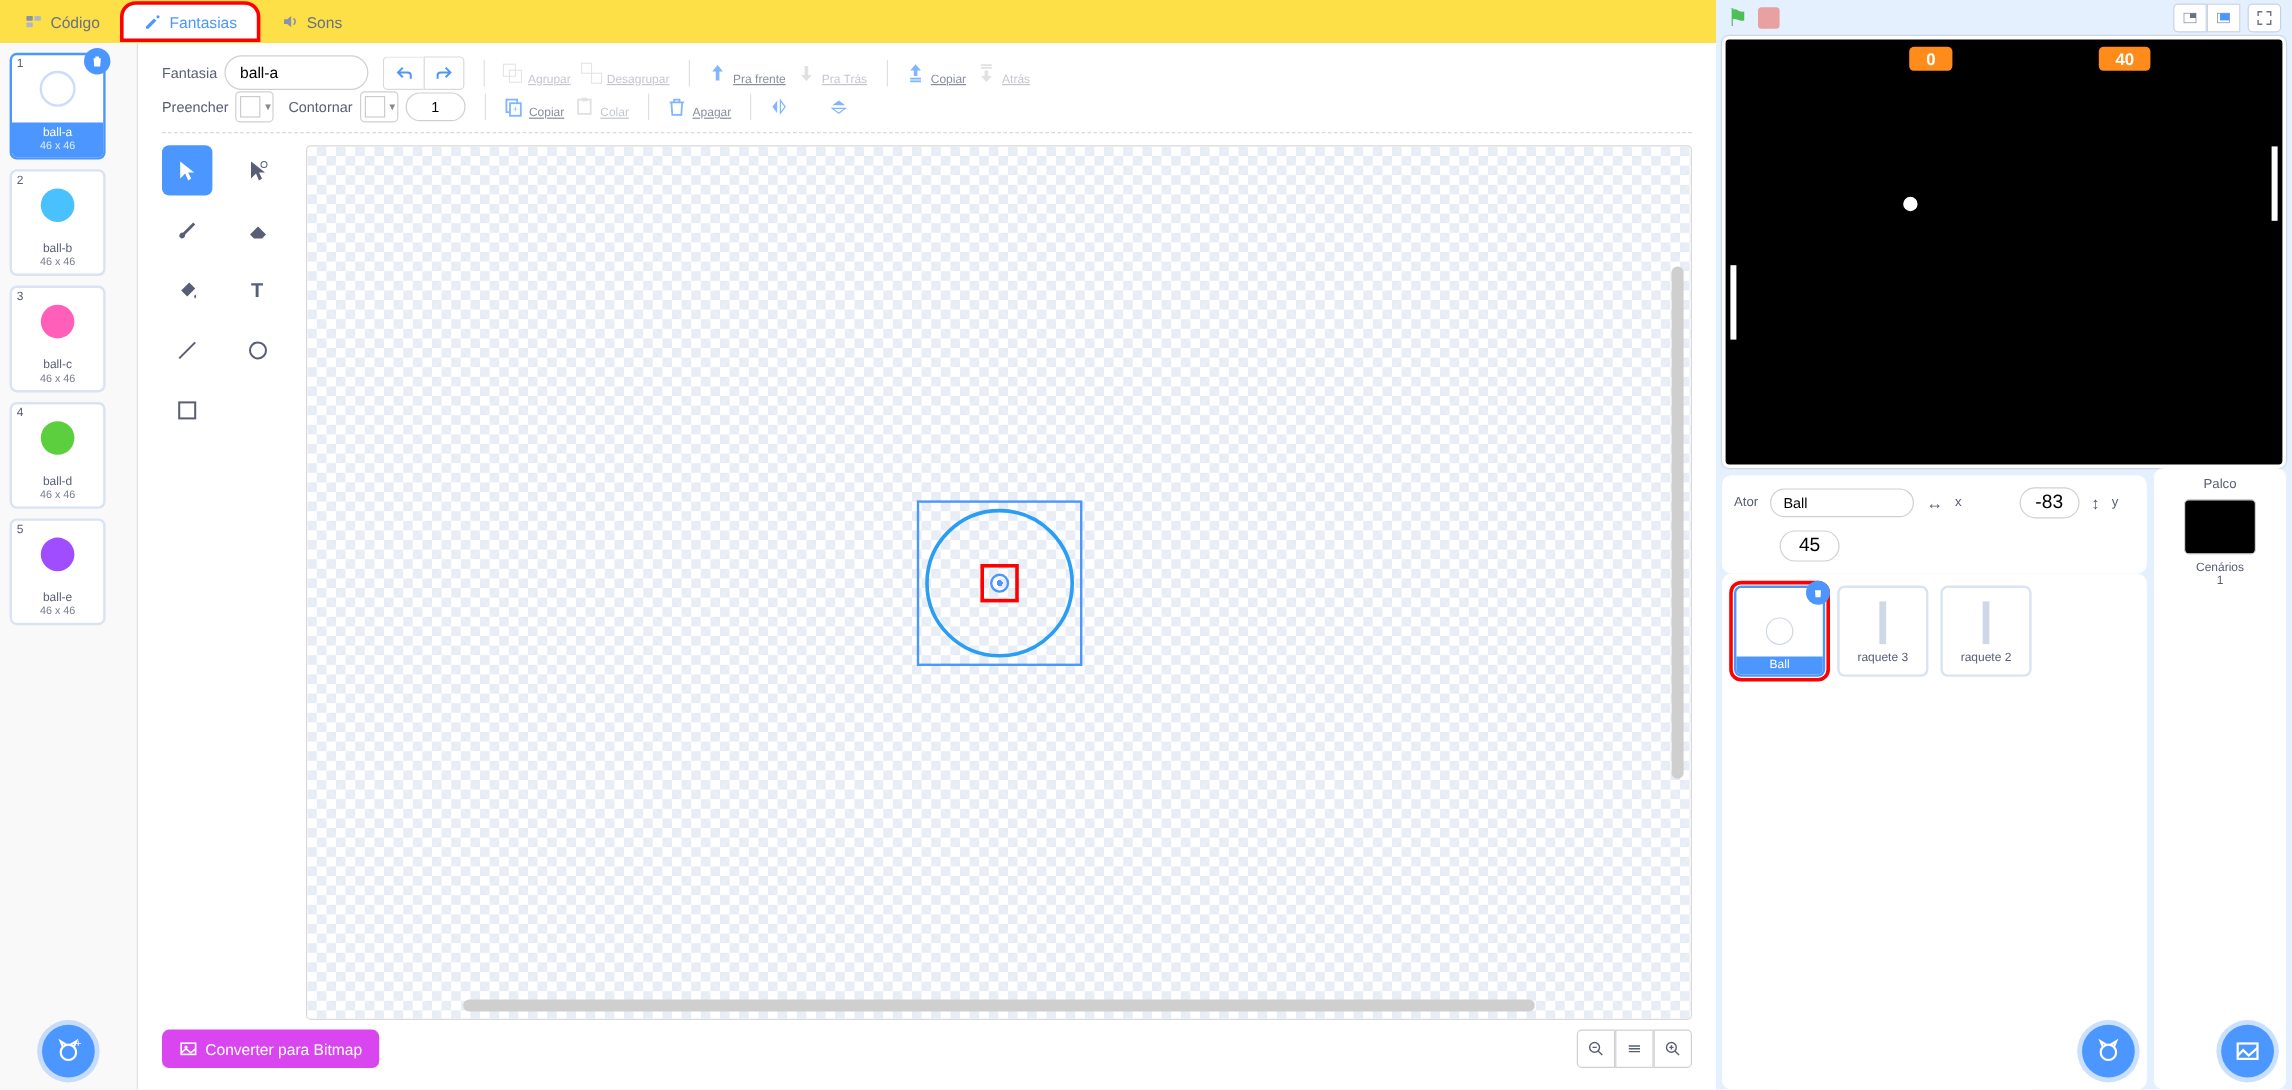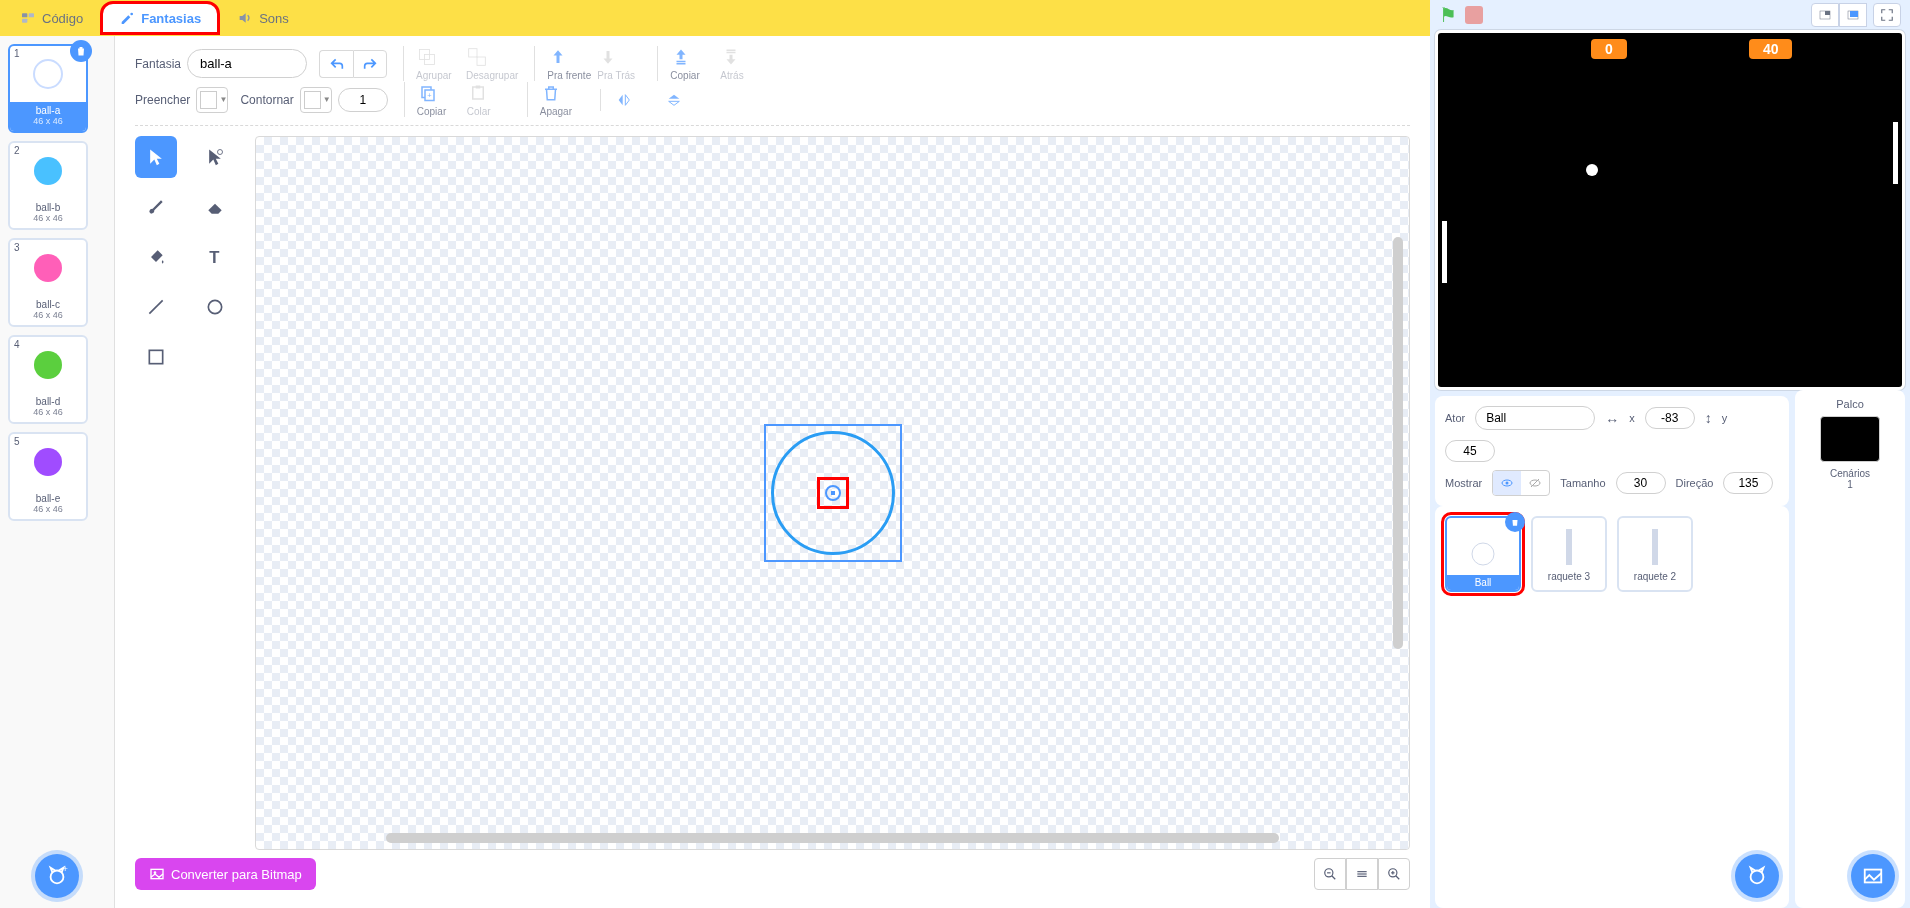--- a/index.html
+++ b/index.html
@@ -6,21 +6,21 @@
     body { background: #e5f0ff; width: 1910px; height: 908px; overflow: hidden; font-size: 12px; color: #575e75; }
     
     .main-container { display: flex; height: 100%; }
     .left-side { flex: 1; display: flex; flex-direction: column; }
     .right-side { width: 480px; display: flex; flex-direction: column; padding: 0 5px; }
     
     
     .tabs-row { display: flex; align-items: center; height: 36px; padding-left: 2px; background: #fde047; }
     .tab { display: flex; align-items: center; gap: 6px; padding: 0 18px; height: 32px; border-radius: 12px 12px 0 0; cursor: pointer; font-size: 13px; color: #6a7282; }
     .tab.active { background: #fff; color: #4c97ff; }
-    .tab.highlight-border { outline: 3px solid #ff0000; outline-offset: -2px; font-weight: bold; }
+    .tab.highlight-border { outline: 3px solid #ff0000; outline-offset: -2px; }
     .tab .icon { width: 16px; height: 16px; }
     
     
     .editor-area { flex: 1; display: flex; background: #fff; border-top-left-radius: 0; }
     
     
     .costume-list { width: 115px; background: #f9f9f9; border-right: 1px solid #e0e0e0; padding: 8px; position: relative; }
     .costume-item { position: relative; width: 80px; margin-bottom: 8px; border: 2px solid #d9e3f2; border-radius: 6px; background: #fff; cursor: pointer; }
     .costume-item.selected { border-color: #4c97ff; }
     .costume-item .num { position: absolute; top: 2px; left: 4px; font-size: 10px; color: #575e75; }
@@ -37,21 +37,21 @@
     .paint-header { display: flex; flex-direction: column; gap: 1px; padding-bottom: 8px; border-bottom: 1px dashed #d9d9d9; }
     .header-row { display: flex; align-items: center; gap: 12px; }
     .header-group { display: flex; align-items: center; gap: 6px; }
     .header-group.divider { border-left: 1px solid #e0e0e0; padding-left: 12px; margin-left: 4px; }
     .label { font-size: 12px; color: #575e75; }
     .text-input { border: 1px solid #d0d0d0; border-radius: 16px; padding: 6px 12px; font-size: 13px; width: 120px; background: #fff; }
     .icon-btn { width: 34px; height: 28px; border: 1px solid #d9d9d9; border-radius: 4px; background: #fff; display: flex; align-items: center; justify-content: center; cursor: pointer; color: #4c97ff; }
     .icon-btn-grp { display: flex; }
     .icon-btn-grp .icon-btn:first-child { border-radius: 4px 0 0 4px; border-right: none; }
     .icon-btn-grp .icon-btn:last-child { border-radius: 0 4px 4px 0; }
-    .tool-stack { display: flex; flex-direction: column; align-items: flex-start; gap: 2px; cursor: pointer; opacity: 0.7; min-width: 44px; }
+    .tool-stack { display: flex; align-items: flex-end; gap: 2px; cursor: pointer; opacity: 0.7; min-width: 44px; text-decoration: underline; }
     .tool-stack.disabled { opacity: 0.35; cursor: default; }
     .tool-stack .icn { width: 22px; height: 22px; display: flex; align-items: center; justify-content: center; color: #4c97ff; }
     .tool-stack .lbl { font-size: 10px; color: #575e75; }
     .color-swatch { width: 32px; height: 26px; border: 1px solid #d0d0d0; border-radius: 4px; display: flex; align-items: center; }
     .swatch-box { width: 18px; height: 18px; margin-left: 3px; border: 1px solid #ccc; background: #fff; }
     .swatch-caret { margin-left: 2px; font-size: 8px; color: #888; }
     .num-input { width: 50px; border: 1px solid #d0d0d0; border-radius: 14px; text-align: center; padding: 4px; font-size: 12px; }
     
     .paint-body { flex: 1; display: flex; gap: 10px; margin-top: 10px; min-height: 0; }
     .tool-palette { width: 110px; display: grid; grid-template-columns: 1fr 1fr; gap: 8px; align-content: start; }
@@ -88,21 +88,21 @@
     
     .stage { background: #000; height: 360px; border-radius: 6px; position: relative; overflow: hidden; border: 3px solid #fff; box-shadow: 0 0 0 1px rgba(0,0,0,0.1); }
     .score-badge { position: absolute; top: 6px; background: #ff8c1a; color: #fff; padding: 2px 14px; border-radius: 4px; font-size: 14px; font-weight: bold; }
     .ball-sprite { position: absolute; width: 12px; height: 12px; background: #fff; border-radius: 50%; }
     .paddle-sprite { position: absolute; width: 5px; height: 62px; background: #fff; }
     
     .sprite-info-panel { background: #fff; border-radius: 8px; margin-top: 6px; padding: 10px; display: flex; flex-direction: column; gap: 8px; }
     .info-row { display: flex; align-items: center; gap: 10px; flex-wrap: wrap; }
     .info-label { font-size: 11px; color: #575e75; }
     .info-input { border: 1px solid #d0d0d0; border-radius: 16px; padding: 4px 10px; font-size: 12px; width: 120px; text-align: left; }
-    .info-num { border: 1px solid #d0d0d0; border-radius: 14px; padding: 3px 8px; font-size: 12px; width: 50px; text-align: center; }
+    .info-num { border: 1px solid #d0d0d0; border-radius: 14px; padding: 3px 8px; font-size: 16px; width: 50px; text-align: center; margin-left: 38px; }
     .toggle-group { display: flex; border: 1px solid #d0d0d0; border-radius: 4px; overflow: hidden; }
     .toggle-btn { width: 28px; height: 24px; display: flex; align-items: center; justify-content: center; cursor: pointer; }
     .toggle-btn.active { background: #e0eaff; color: #4c97ff; }
     .sprite-list-panel { flex: 1; background: #fff; border-radius: 8px; padding: 10px; display: flex; gap: 10px; align-content: flex-start; flex-wrap: wrap; position: relative; }
     .stage-panel { width: 110px; background: #fff; border-radius: 8px; padding: 8px; display: flex; flex-direction: column; align-items: center; position: relative; }
     .stage-panel-title { font-size: 11px; color: #575e75; margin-bottom: 6px; }
     .stage-thumb { width: 60px; height: 46px; background: #000; border: 1px solid #d0d0d0; border-radius: 4px; }
     .stage-sub { font-size: 10px; color: #575e75; margin-top: 6px; text-align: center; }
     
     .sprite-tile { width: 76px; height: 76px; border: 2px solid #d9e3f2; border-radius: 6px; background: #fff; cursor: pointer; position: relative; display: flex; flex-direction: column; align-items: center; justify-content: center; }
@@ -517,41 +517,20 @@
           <div class="info-row">
             <span class="info-label">Ator</span>
             <input class="info-input" value="Ball" style="">
             <span class="xy-icon">↔</span>
             <span class="info-label">x</span>
             <input class="info-num" value="-83" style="">
             <span class="xy-icon">↕</span>
             <span class="info-label">y</span>
             <input class="info-num" value="45" style="">
           </div>
-          <div class="info-row">
-            <span class="info-label">Mostrar</span>
-            <div class="toggle-group">
-              <div class="toggle-btn active">
-                  <svg width="16" height="12" viewBox="0 0 24 24">
-                    <ellipse cx="12" cy="12" rx="10" ry="6" fill="none" stroke="#4c97ff" stroke-width="2"></ellipse>
-                    <circle cx="12" cy="12" r="3" fill="#4c97ff"></circle>
-                  </svg>
-                </div>
-              <div class="toggle-btn">
-                  <svg width="16" height="12" viewBox="0 0 24 24">
-                    <ellipse cx="12" cy="12" rx="10" ry="6" fill="none" stroke="#aaa" stroke-width="2"></ellipse>
-                    <line x1="4" y1="20" x2="20" y2="4" stroke="#aaa" stroke-width="2"></line>
-                  </svg>
-                </div>
-            </div>
-            <span class="info-label">Tamanho</span>
-            <input class="info-num" value="30" style="">
-            <span class="info-label">Direção</span>
-            <input class="info-num" value="135" style="">
-          </div>
         </div>
 
         <div class="sprite-list-panel">
           <div class="sprite-tile selected">
             <div class="sprite-delete-badge">
                 <svg width="10" height="10" viewBox="0 0 24 24">
                   <path d="M6 7 L18 7 L17 21 L7 21 Z" fill="#fff"></path>
                 </svg>
               </div>
             <div class="sprite-thumb">

